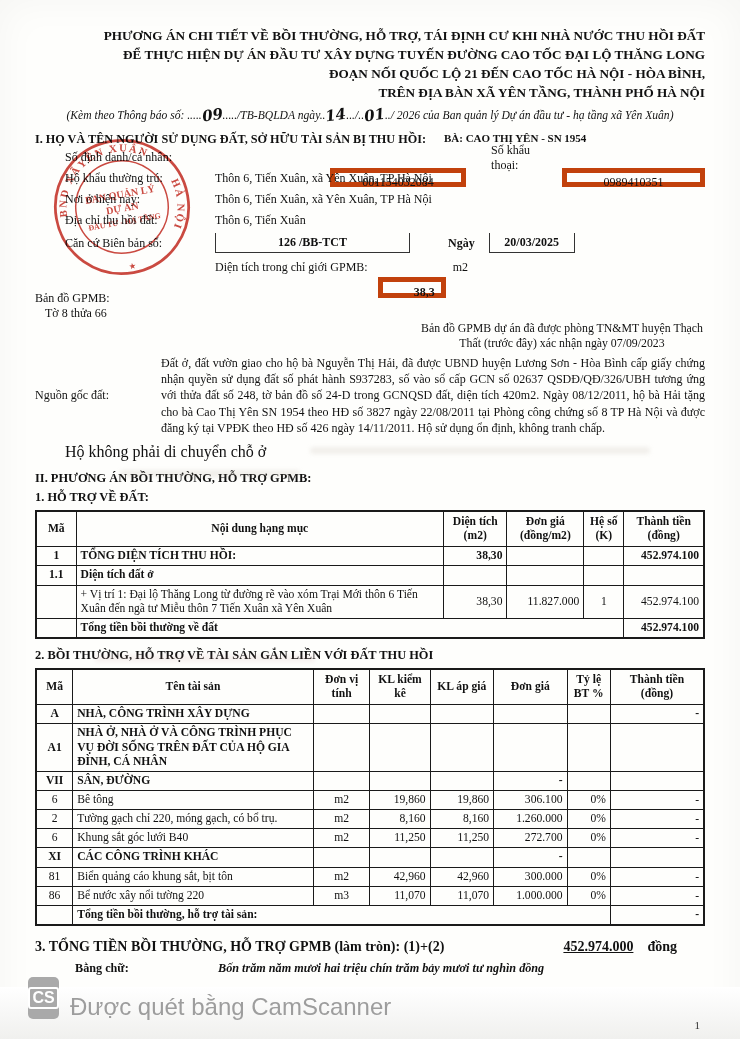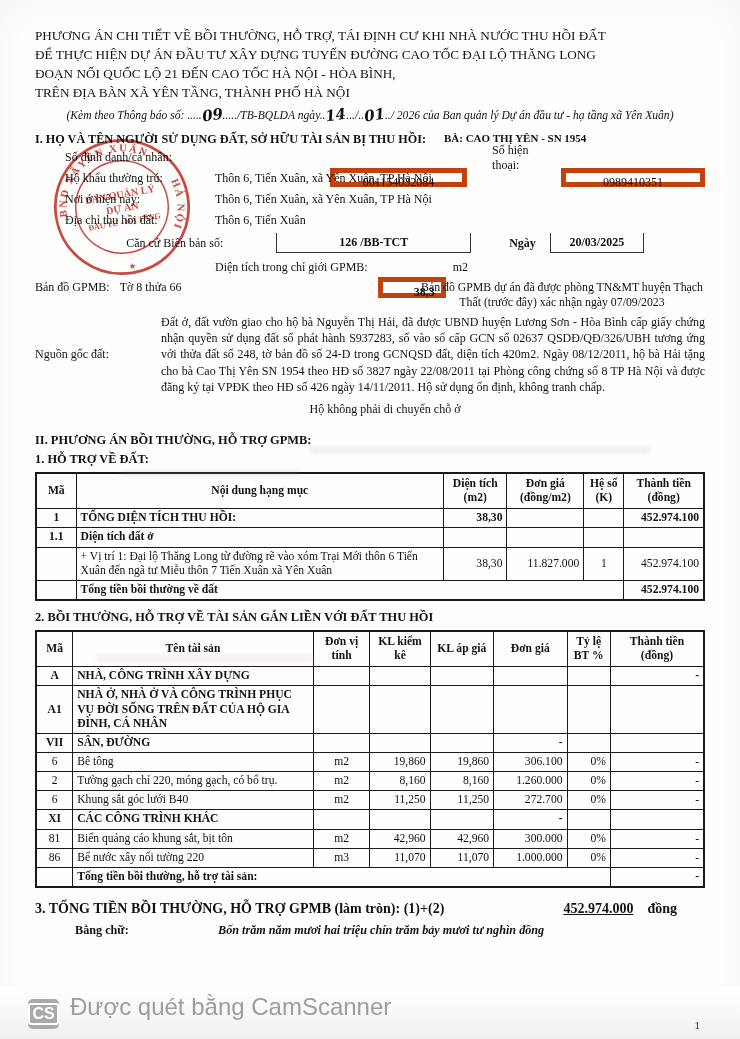--- a/index.html
+++ b/index.html
@@ -8,42 +8,42 @@
   .page {
     position:relative; width:740px; height:1039px; margin:0 auto;
     background:#fefefc; overflow:hidden;
     padding:26px 35px 0 35px;
     box-shadow:inset 0 0 40px rgba(0,0,0,.04);
   }
   .center { text-align:center; }
   .bold { font-weight:bold; }
 
   .draft { font-size:13px; font-weight:bold; letter-spacing:.3px; }
-  .title-block div { font-size:13.2px; font-weight:normal; line-height:19px; text-align:left; }
+  .title-block div { font-size:13.2px; font-weight:bold; line-height:19px; text-align:right; }
   .note { font-size:11.6px; font-style:italic; text-align:center; margin-top:3px; white-space:nowrap; }
   .hw { font-family:"DejaVu Serif",serif; font-style:italic; font-weight:600; font-size:15px;
         display:inline-block; transform:rotate(-8deg) translateY(1px); }
 
   .sec1-head { margin-top:9px; font-size:12.2px; font-weight:bold; display:flex; }
   .sec1-head .owner { margin-left:18px; font-size:11px; }
 
   .frow { display:flex; align-items:center; margin-left:30px; height:21px; font-size:12px; }
   .lbl { width:150px; flex:none; }
   .box { border:5px solid #c2410c; text-align:center; font-size:12px; padding:0 6px; height:19px; line-height:18px;margin-top:40px; }
   .ubox { border:1px solid #333; border-top:none; text-align:center; font-weight:bold; height:20px; line-height:19px; }
   .indent { margin-left:180px; }
 
-  .bando-row { display:flex; margin-top:1px; font-size:12px; }
+  .bando-row { display:flex; margin-top:12px; font-size:12px;flex-direction:column; }
   .bando-note { width:286px; margin-left:auto; font-size:11.8px; line-height:15px; text-align:center; }
 
   .nguongoc { display:flex; margin-top:4px; }
   .nguongoc .lbl2 { width:126px; flex:none; align-self:center; font-size:12px; }
   .nguongoc p { flex:1; font-size:12px; line-height:16.2px; text-align:justify; }
 
-  .plain-line { margin:7px 0 16px 30px; font-size:12px;text-align:center; }
+  .plain-line { margin:7px 0 10px 30px; font-size:16px; }
   .h2 { margin-top:7px; font-size:12.4px; font-weight:bold; }
 
   table { width:670px; border-collapse:collapse; border:2px solid #1a1a1a; margin-top:5px;
           font-size:11.6px; table-layout:fixed; }
   th, td { border:1px solid #1a1a1a; padding:2px 4px; vertical-align:middle; line-height:1.22; }
   th { font-weight:bold; text-align:center; white-space:pre-line; padding:3px 2px; }
   tr.b td { font-weight:bold; }
   td.col-ma { text-align:center; padding:2px 1px; }
   td.col-text { text-align:left; }
   td.col-num { text-align:right; }
@@ -54,21 +54,21 @@
   .total-line .cur { margin-right:28px; }
   .bangchu { display:flex; margin:6px 0 0 40px; font-size:12.2px; }
   .bangchu .bl { font-weight:bold; width:108px; }
   .bangchu .bt { font-style:italic; font-weight:bold; margin-left:35px; }
 
   .stamp { position:absolute; left:48px; top:133px; width:148px; height:148px;
            transform:rotate(-10deg); opacity:.85; mix-blend-mode:multiply; pointer-events:none; }
 
   .footer-bar { position:absolute; left:0; bottom:0; width:740px; height:52px;
                 background:linear-gradient(#ffffff, #f0f0ee); }
-  .cs-logo { position:absolute; left:28px; bottom:10px; width:31px; height:30px; background:#a9a9a9;
+  .cs-logo { position:absolute; left:28px; bottom:20px; width:31px; height:42px; background:#a9a9a9;
              border-radius:5px; color:#fff; display:flex; align-items:center; justify-content:center;
              font-family:"Liberation Sans",sans-serif; font-weight:bold; font-size:16px; }
   .cs-logo span { border:2px solid #fff; border-radius:3px; padding:0 2px; line-height:18px; }
   .cs-text { position:absolute; left:70px; bottom:18px; color:#9d9d9d;
              font-family:"Liberation Sans",sans-serif; font-size:24px; }
   .page-num { position:absolute; right:40px; bottom:8px; font-size:11px; color:#333; }
 
   .bleed { position:absolute; background:rgba(160,150,135,.14); filter:blur(2px);
            height:7px; border-radius:4px; pointer-events:none; }
 </style>
@@ -92,44 +92,44 @@
   <div class="note"><span>(Kèm theo Thông báo số: .....</span><span class="hw">09</span><span>...../TB-BQLDA ngày..</span><span class="hw">14</span><span>.../..</span><span class="hw">01</span><span>../ 2026 của Ban quản lý Dự án đầu tư - hạ tầng xã Yên Xuân)</span></div>
 
   <div class="sec1-head">
     <span>I. HỌ VÀ TÊN NGƯỜI SỬ DỤNG ĐẤT, SỞ HỮU TÀI SẢN BỊ THU HỒI:</span>
     <span class="owner">BÀ: CAO THỊ YÊN - SN 1954</span>
   </div>
 
   <div class="frow">
     <span class="lbl">Số định danh/cá nhân:</span>
     <span class="box" style="margin-left:115px; width:140px;">001154032084</span>
-    <span style="margin-left:25px; font-weight:normal;">Số hiện thoại:</span>
+    <span style="margin-left:25px; font-weight:normal;">Số khẩu thoại:</span>
     <span class="box" style="margin-left:4px; width:147px;">0989410351</span>
   </div>
 
   <div class="frow">
     <span class="lbl">Hộ khẩu thường trú:</span>
     <span>Thôn 6, Tiến Xuân, xã Yên Xuân, TP Hà Nội</span>
   </div>
 
   <div class="frow">
     <span class="lbl">Nơi ở hiện nay:</span>
     <span>Thôn 6, Tiến Xuân, xã Yên Xuân, TP Hà Nội</span>
   </div>
 
   <div class="frow">
     <span class="lbl">Địa chỉ thu hồi đất:</span>
     <span>Thôn 6, Tiến Xuân</span>
   </div>
 
-  <div class="frow" style="height:24px;justify-content:center;">
+  <div class="frow" style="height:24px;">
     <span class="lbl">Căn cứ Biên bản số:</span>
     <span class="ubox" style="width:195px;">126  /BB-TCT</span>
     <span class="bold" style="margin-left:38px;">Ngày</span>
-    <span class="ubox" style="margin-left:14px; width:94px;">20/03/2025</span>
+    <span class="ubox" style="margin-left:14px; width:86px;">20/03/2025</span>
   </div>
 
 
   <div class="frow indent" style="height:24px;">
     <span>Diện tích trong chỉ giới GPMB:</span>
     <span class="box bold" style="margin-left:10px; width:68px; text-align:right; height:21px; line-height:20px;">38,3</span>
     <span style="margin-left:7px;">m2</span>
   </div>
 
   <div class="bando-row">

